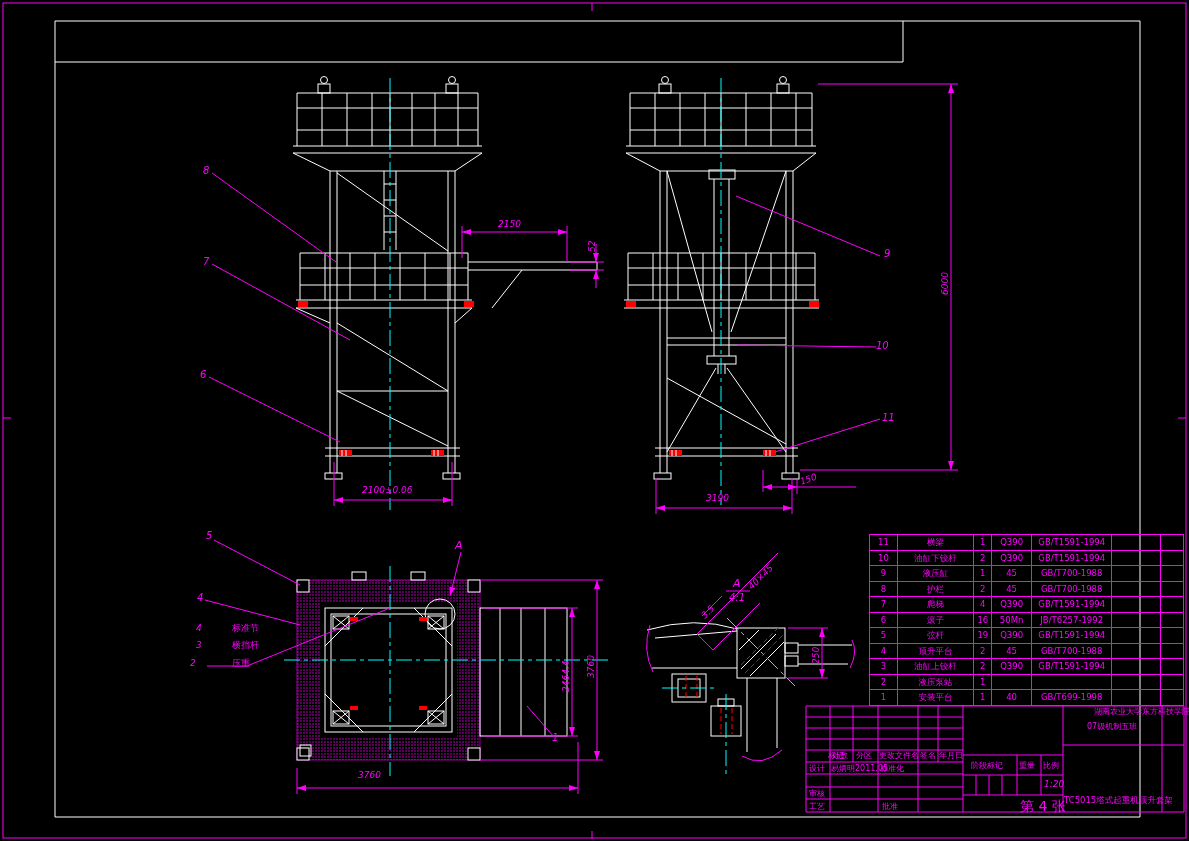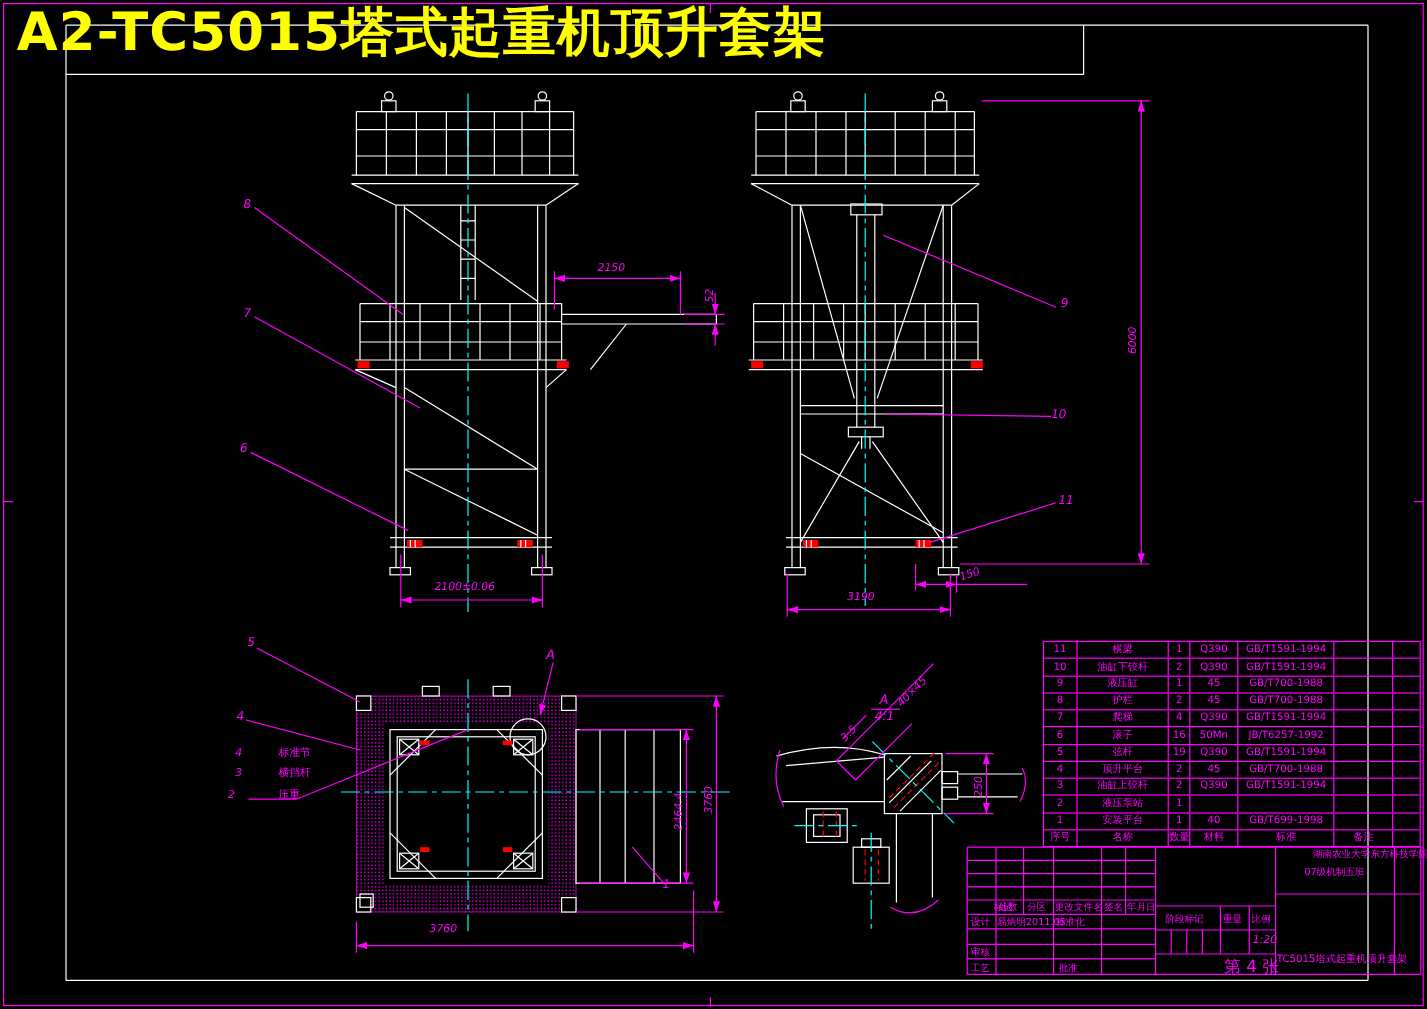--- a/index.html
+++ b/index.html
@@ -182,21 +182,20 @@
     <path d="M697,634L744,587M713,650L760,603M697,634L713,650M744,587L778,553M702,616L722,596"></path>
     <path d="M650,625Q642,650 653,672M742,756Q762,768 782,750M852,640Q858,652 850,668"></path>
   </g>
 
   <g stroke="#FF00FF" fill="none">
     <path d="M806,706H1184M806,717H963M806,728H963M806,739H963M806,750H963M806,762H963M806,774H963M806,787H963M806,799H963M806,812H1184M1063,745H1184M963,755H1063M963,775H1063M963,795H1063"></path>
     <path d="M806,706V812M830,706V812M853,706V762M878,706V812M918,706V812M938,706V762M963,706V812M1017,755V795M1041,755V795M1063,706V812M976,775V795M989,775V795M1002,775V795M1162,706V812M1184,706V812"></path>
   </g>
 </svg>
 
-<div id="main-title">A2-TC5015塔式起重机顶升套架</div>
 
 <div id="ann-layer">
       <span class="ann" style="left: 203px; top: 166px; font-size: 10px; font-style: italic;">8</span>
       <span class="ann" style="left: 203px; top: 257px; font-size: 10px; font-style: italic;">7</span>
       <span class="ann" style="left: 200px; top: 370px; font-size: 10px; font-style: italic;">6</span>
       <span class="ann" style="left: 884px; top: 249px; font-size: 10px; font-style: italic;">9</span>
       <span class="ann" style="left: 876px; top: 341px; font-size: 10px; font-style: italic;">10</span>
       <span class="ann" style="left: 882px; top: 413px; font-size: 10px; font-style: italic;">11</span>
       <span class="ann" style="left: 206px; top: 531px; font-size: 10px; font-style: italic;">5</span>
       <span class="ann" style="left: 197px; top: 593px; font-size: 10px; font-style: italic;">4</span>
@@ -338,24 +337,15 @@
       </div>
       <div class="bom-row">
         <div class="bom-cell" style="width: 28px;">1</div>
         <div class="bom-cell" style="width: 77px;">安装平台</div>
         <div class="bom-cell" style="width: 18px;">1</div>
         <div class="bom-cell" style="width: 40px;">40</div>
         <div class="bom-cell" style="width: 81px;">GB/T699-1998</div>
         <div class="bom-cell" style="width: 49px;"></div>
         <div class="bom-cell" style="width: 22px;"></div>
       </div>
-      <div class="bom-row">
-        <div class="bom-cell" style="width: 28px;">序号</div>
-        <div class="bom-cell" style="width: 77px;">名称</div>
-        <div class="bom-cell" style="width: 18px;">数量</div>
-        <div class="bom-cell" style="width: 40px;">材料</div>
-        <div class="bom-cell" style="width: 81px;">标准</div>
-        <div class="bom-cell" style="width: 49px;">备注</div>
-        <div class="bom-cell" style="width: 22px;"></div>
-      </div>
     </div>
 
 </div>
 
 </body></html>

